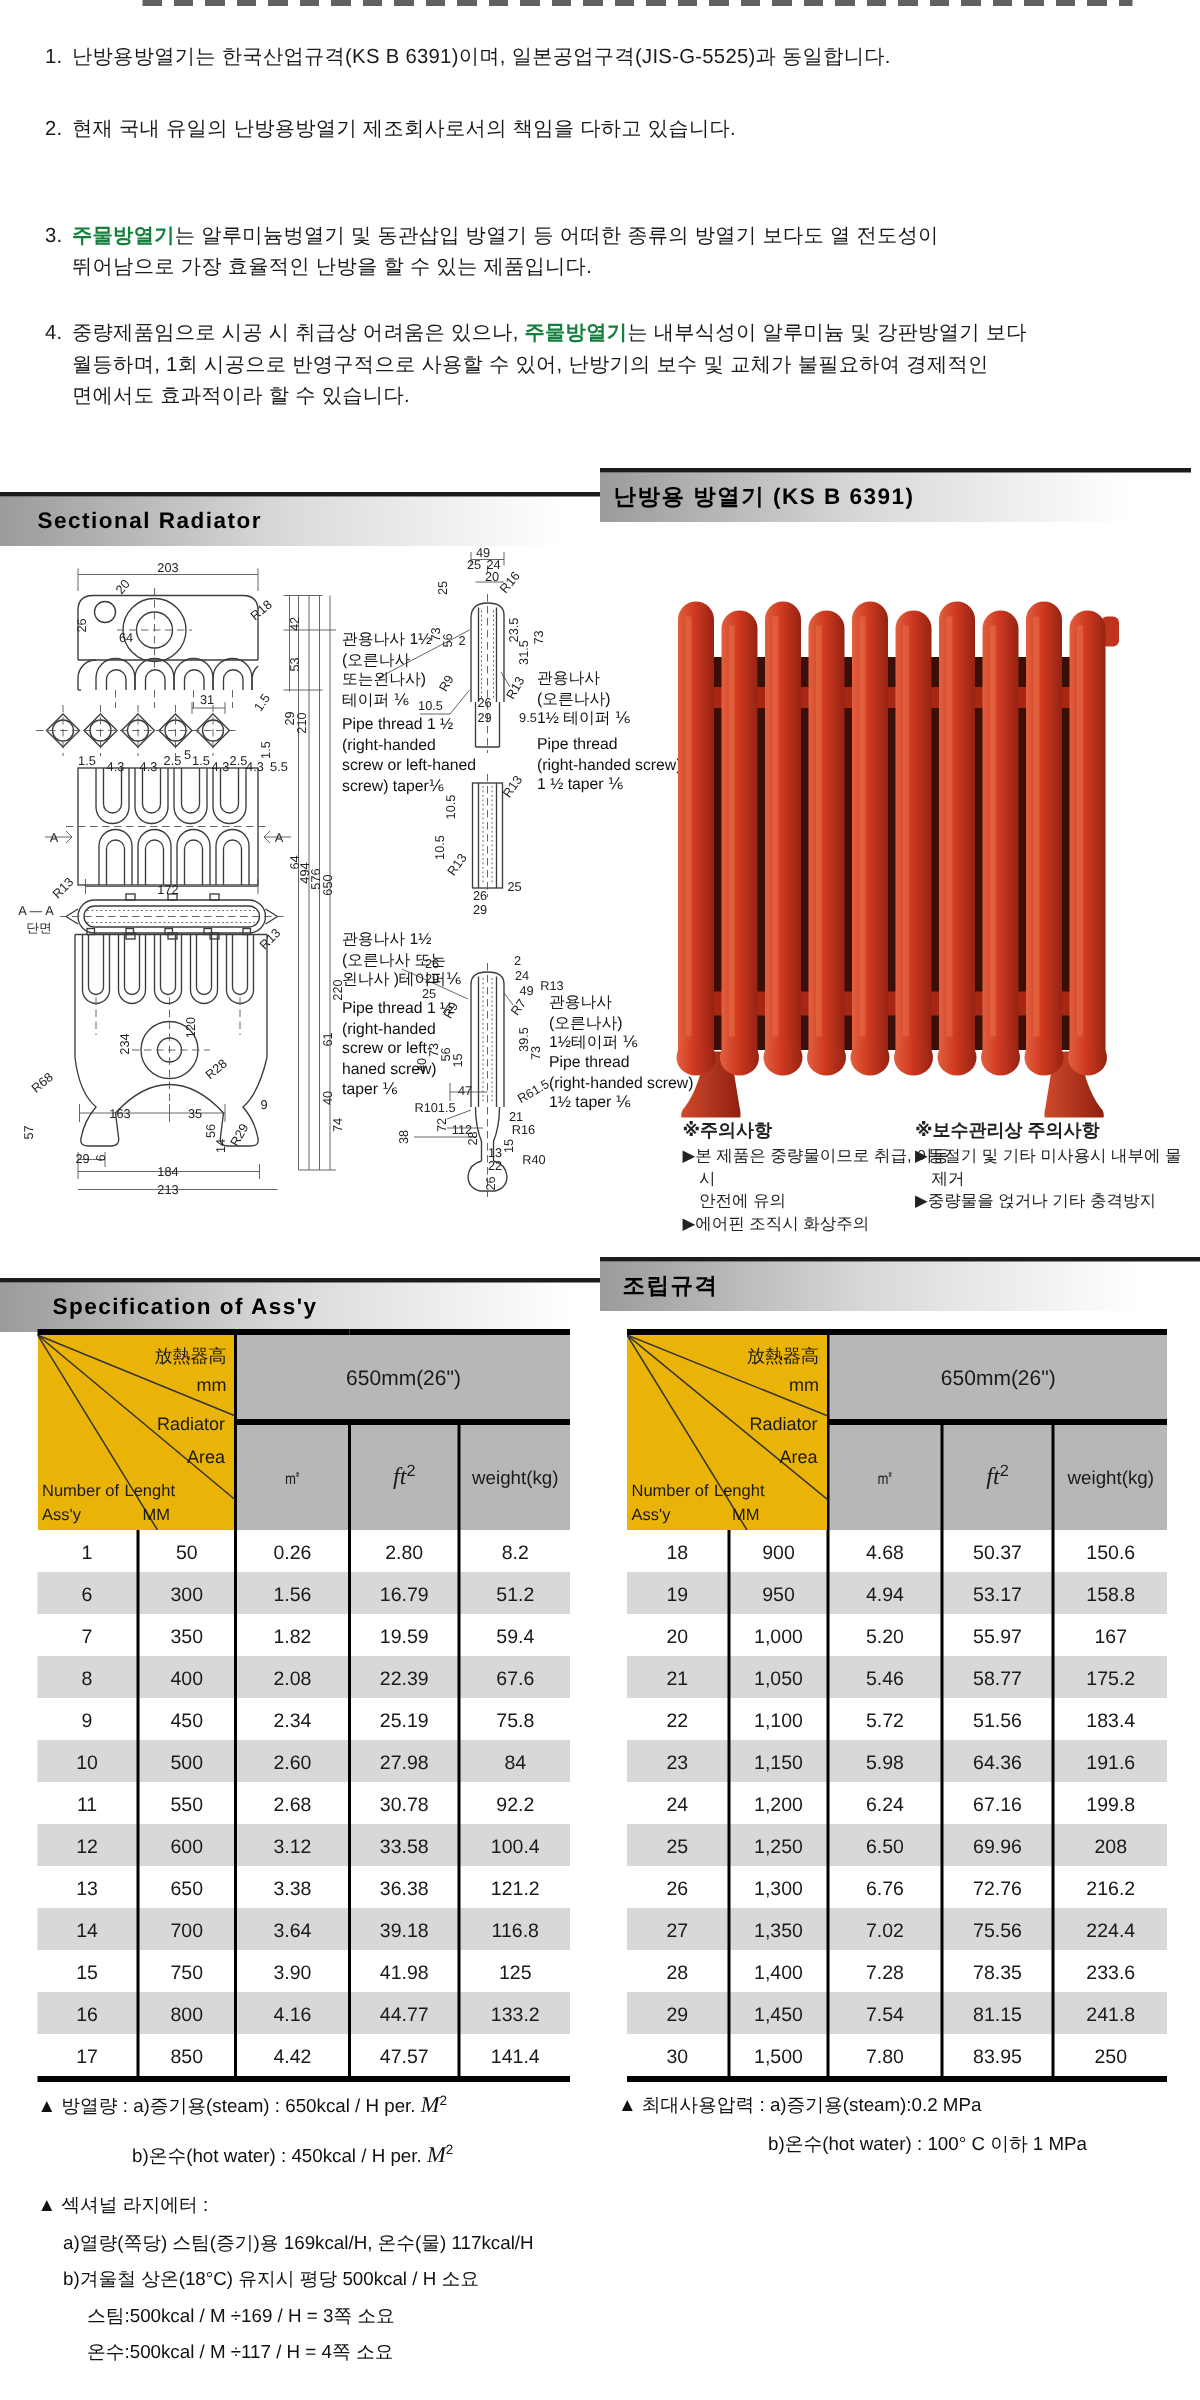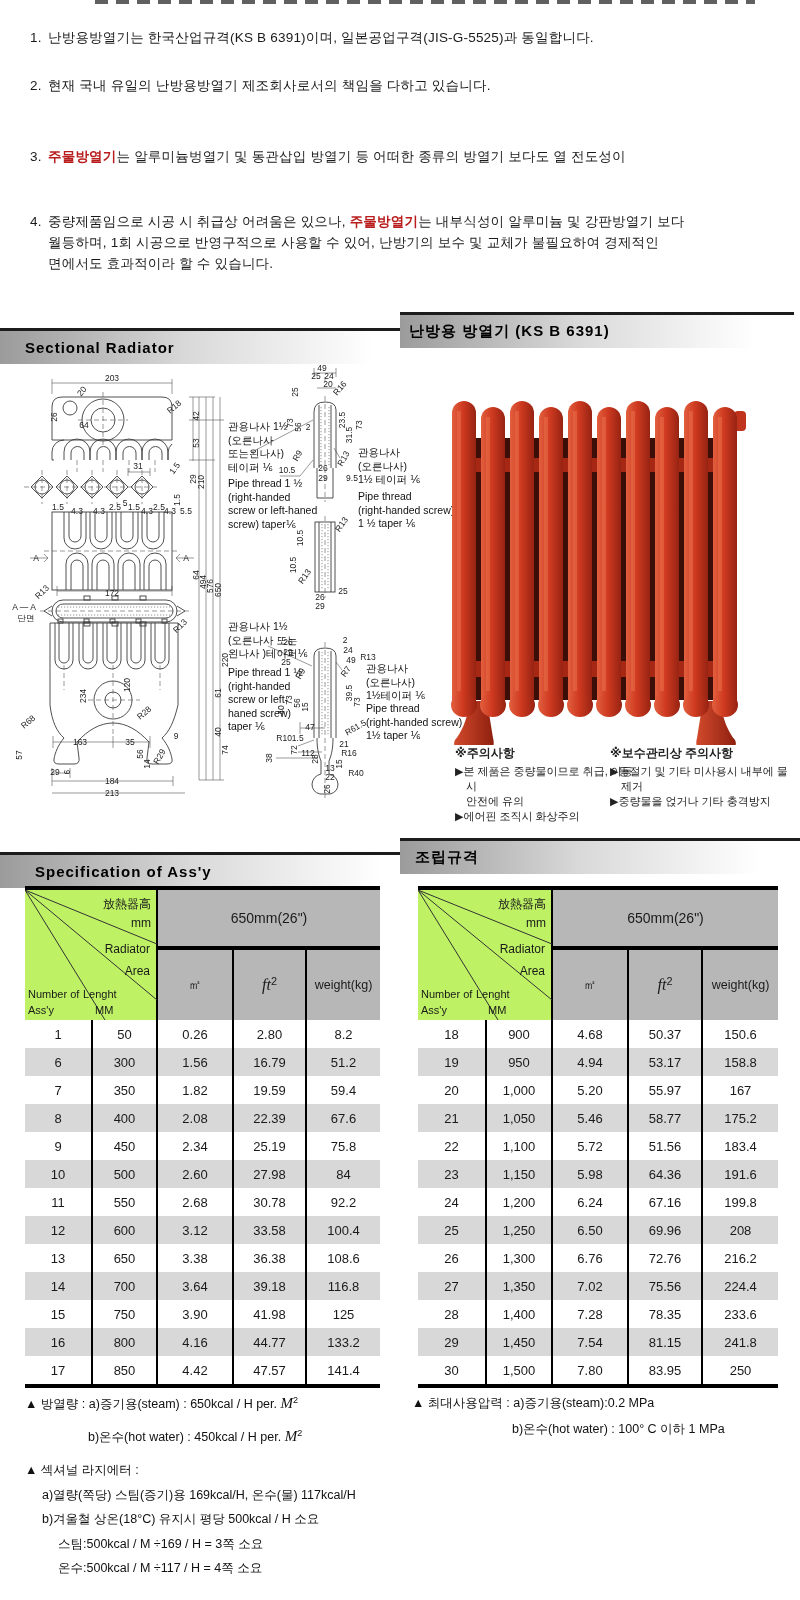--- a/index.html
+++ b/index.html
@@ -7,21 +7,21 @@
        font-family:"Liberation Sans","DejaVu Sans",sans-serif;color:#1a1a1a;}
 
   
   #top-strip{position:absolute;left:95px;top:0;width:660px;height:4px;
     background:repeating-linear-gradient(to right,#2b2b2b 0 13px,transparent 13px 21px);opacity:.75;}
 
   
   .intro-item{position:absolute;left:30px;width:740px;font-size:13.5px;line-height:21px;letter-spacing:.2px;}
   .intro-item .num{position:absolute;left:0;top:0;}
   .intro-item .itext{margin-left:18px;}
-  .red{color:#b91c1c;font-weight:bold;}
+  .red{color:#15803d;font-weight:bold;}
 
   
   .bar{position:absolute;height:33px;border-top:3px solid #1c1c1c;
        background:linear-gradient(to right,#9b9b9b 0%,#d9d9d9 45%,#ffffff 90%);
        display:flex;align-items:center;}
   .bar span{font-weight:bold;font-size:15px;letter-spacing:1px;color:#000;}
 
   
   #drawing-svg{position:absolute;left:0;top:360px;}
   #drawing-svg .ln{stroke:#3c3c3c;stroke-width:.9;fill:none;}
@@ -36,21 +36,21 @@
 
   
   .note-col{position:absolute;font-size:11px;line-height:15px;color:#222;}
   .note-title{font-weight:bold;font-size:12px;margin-bottom:3px;}
   .note-item{padding-left:11px;text-indent:-11px;white-space:pre-line;}
 
   
   table.spec{position:absolute;border-collapse:collapse;table-layout:fixed;
     border-top:4px solid #000;border-bottom:4px solid #000;font-size:13px;}
   table.spec td{text-align:center;vertical-align:middle;padding:0;}
-  td.corner{background:#bef264;position:relative;}
+  td.corner{background:#eab308;position:relative;}
   td.h650{background:#b7b7b7;border-left:2px solid #000;border-bottom:4px solid #000;
           height:56px;font-size:14px;}
   tr.sub td{background:#b7b7b7;border-left:2px solid #000;height:70px;}
   tr.sub td .ft{font-family:Liberation Serif, serif;font-style:italic;font-size:16px;}
   tbody td{height:28px;border-left:2px solid #000;}
   tbody td:first-child{border-left:none;}
   tbody tr:nth-child(even) td{background:#d8d8d8;}
   .corner-label{position:absolute;font-size:12px;white-space:nowrap;}
   .corner svg{position:absolute;left:0;top:0;}
 
@@ -73,20 +73,21 @@
 <div class="intro-item" style="top:75px">
   <span class="num">2.</span>
   <div class="itext">
     <div>현재 국내 유일의 난방용방열기 제조회사로서의 책임을 다하고 있습니다.</div>
   </div>
 </div>
 <div class="intro-item" style="top:146px">
   <span class="num">3.</span>
   <div class="itext">
     <div><span class="red">주물방열기</span><span>는 알루미늄벙열기 및 동관삽입 방열기 등 어떠한 종류의 방열기 보다도 열 전도성이</span></div>
+    <div>뛰어남으로 가장 효율적인 난방을 할 수 있는 제품입니다.</div>
   </div>
 </div>
 <div class="intro-item" style="top:211px">
   <span class="num">4.</span>
   <div class="itext">
     <div><span>중량제품임으로 시공 시 취급상 어려움은 있으나, </span><span class="red">주물방열기</span><span>는 내부식성이 알루미늄 및 강판방열기 보다</span></div>
     <div>월등하며, 1회 시공으로 반영구적으로 사용할 수 있어, 난방기의 보수 및 교체가 불필요하여 경제적인</div>
     <div>면에서도 효과적이라 할 수 있습니다.</div>
   </div>
 </div>
@@ -578,21 +579,21 @@
         <td>600</td>
         <td>3.12</td>
         <td>33.58</td>
         <td>100.4</td>
       </tr>
       <tr>
         <td>13</td>
         <td>650</td>
         <td>3.38</td>
         <td>36.38</td>
-        <td>108.6</td>
+        <td>121.2</td>
       </tr>
       <tr>
         <td>14</td>
         <td>700</td>
         <td>3.64</td>
         <td>39.18</td>
         <td>116.8</td>
       </tr>
       <tr>
         <td>15</td>

